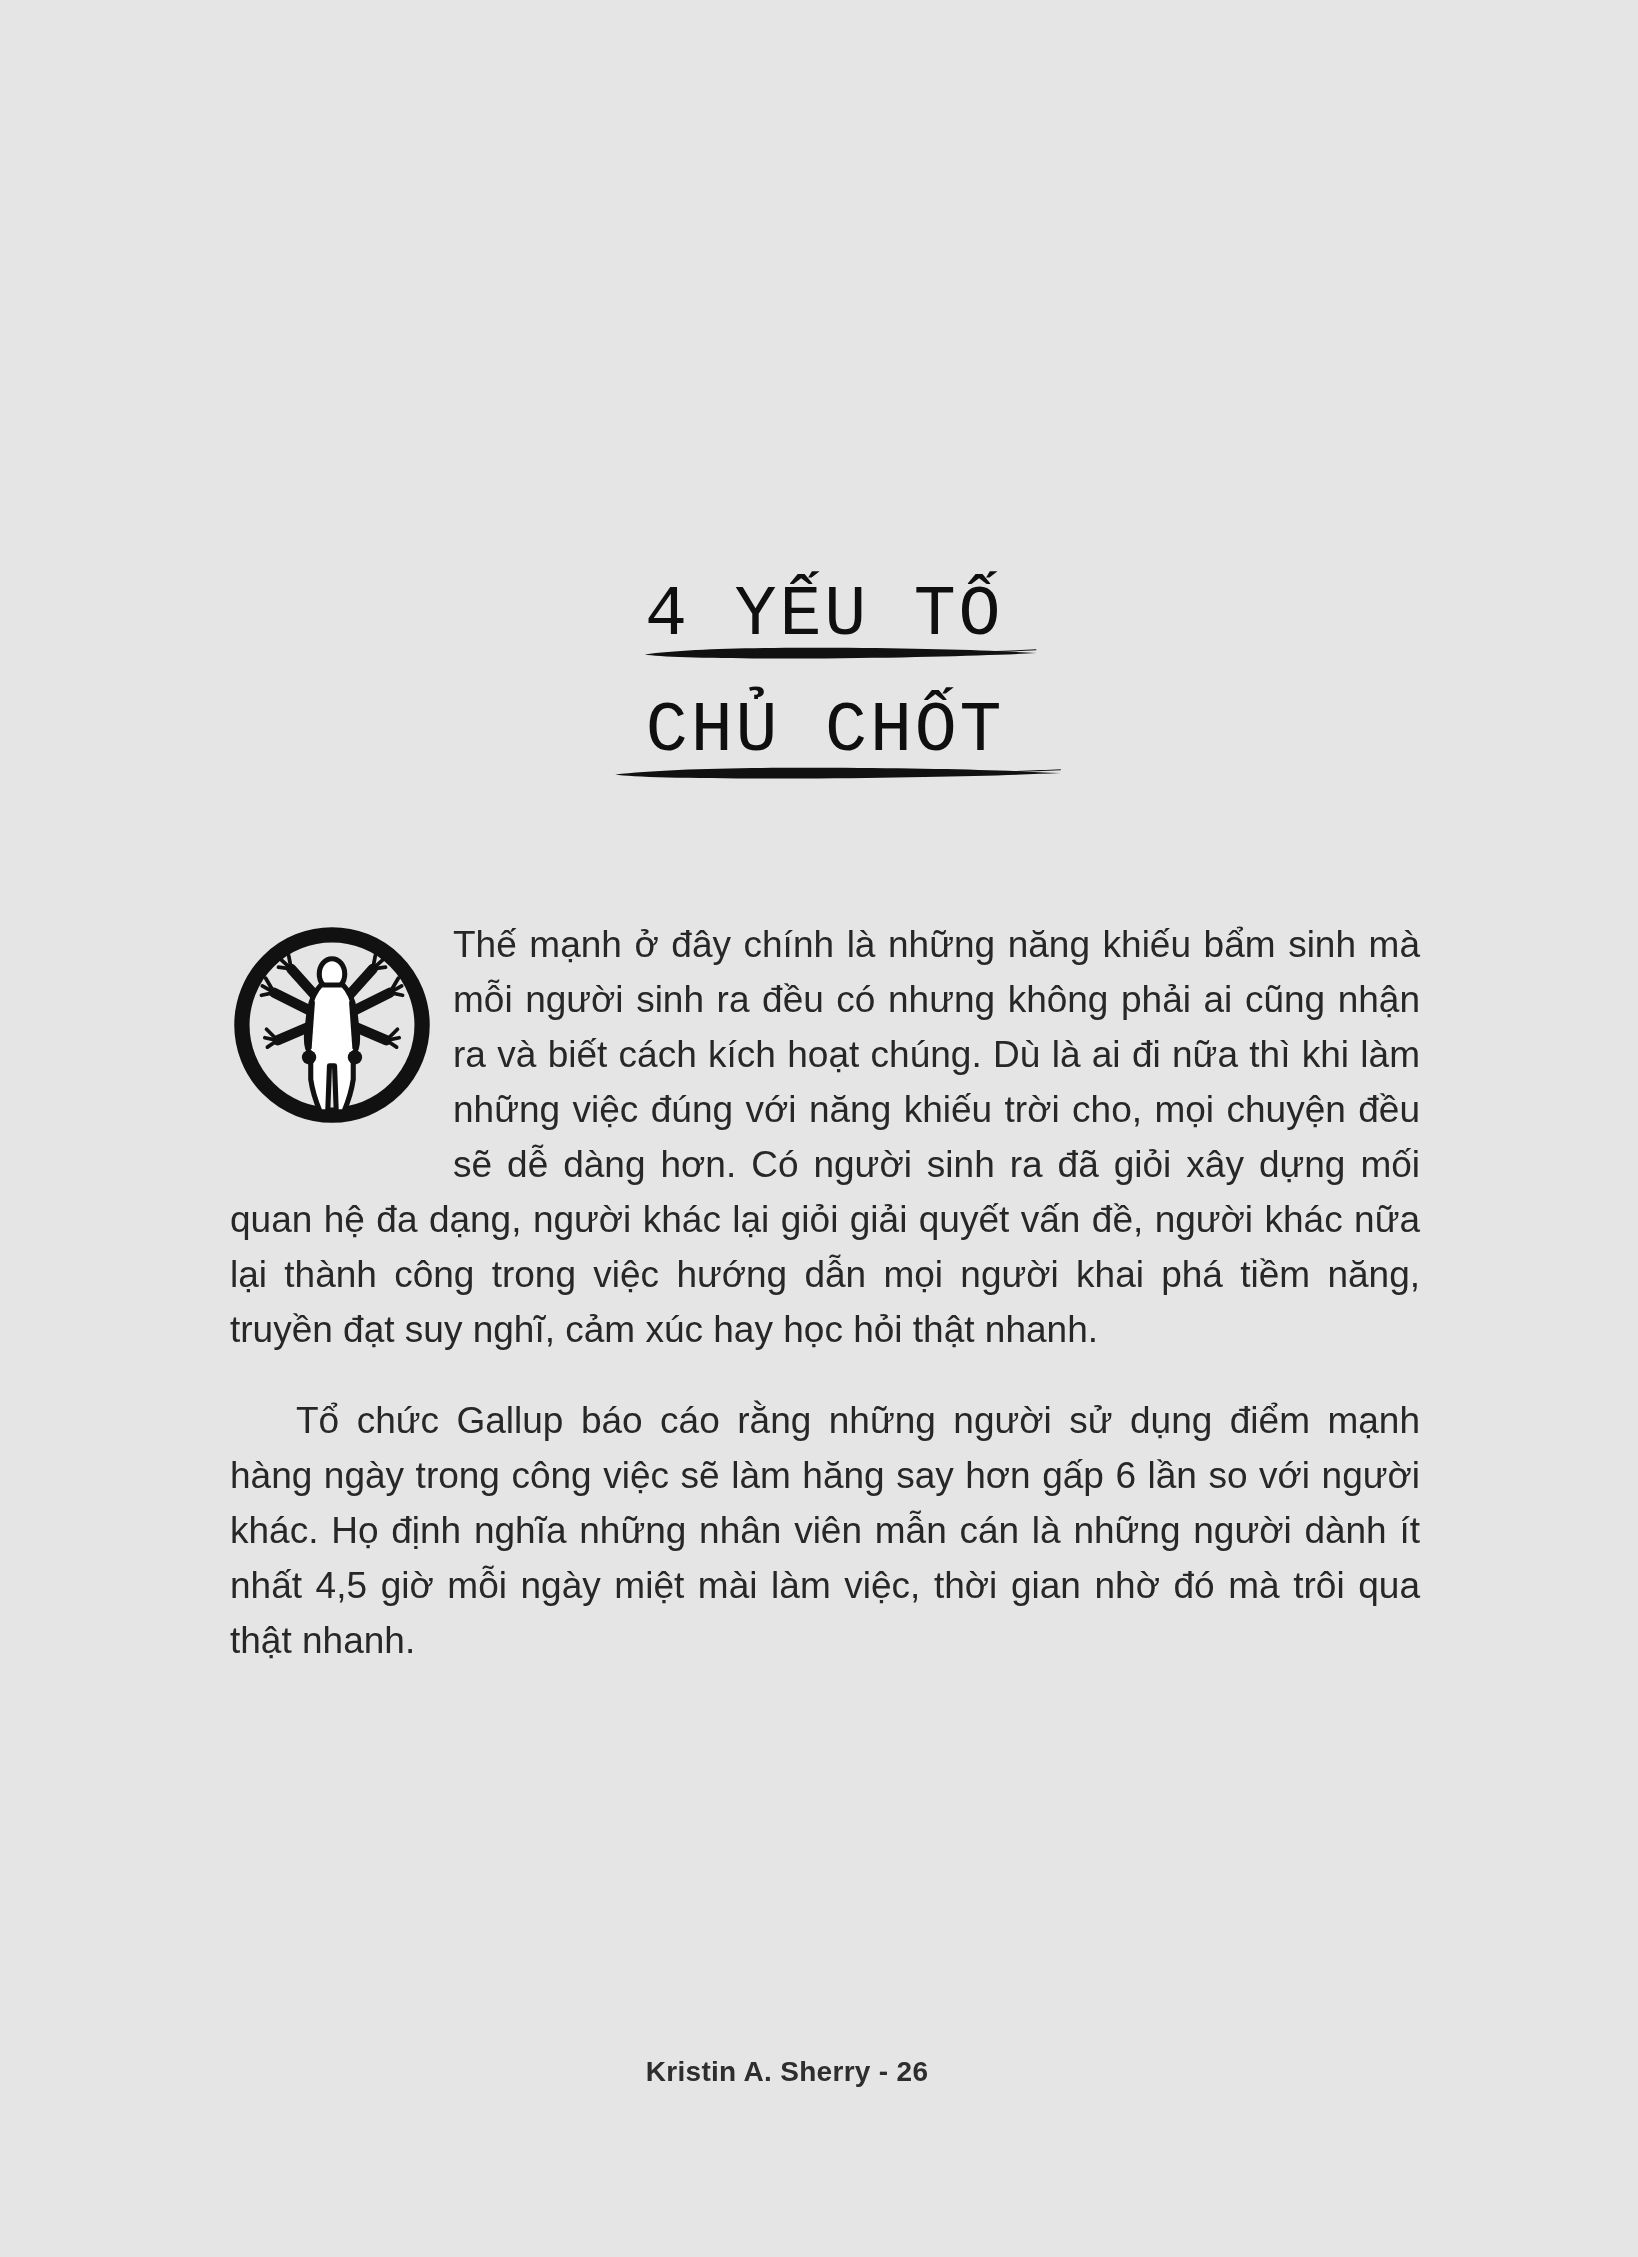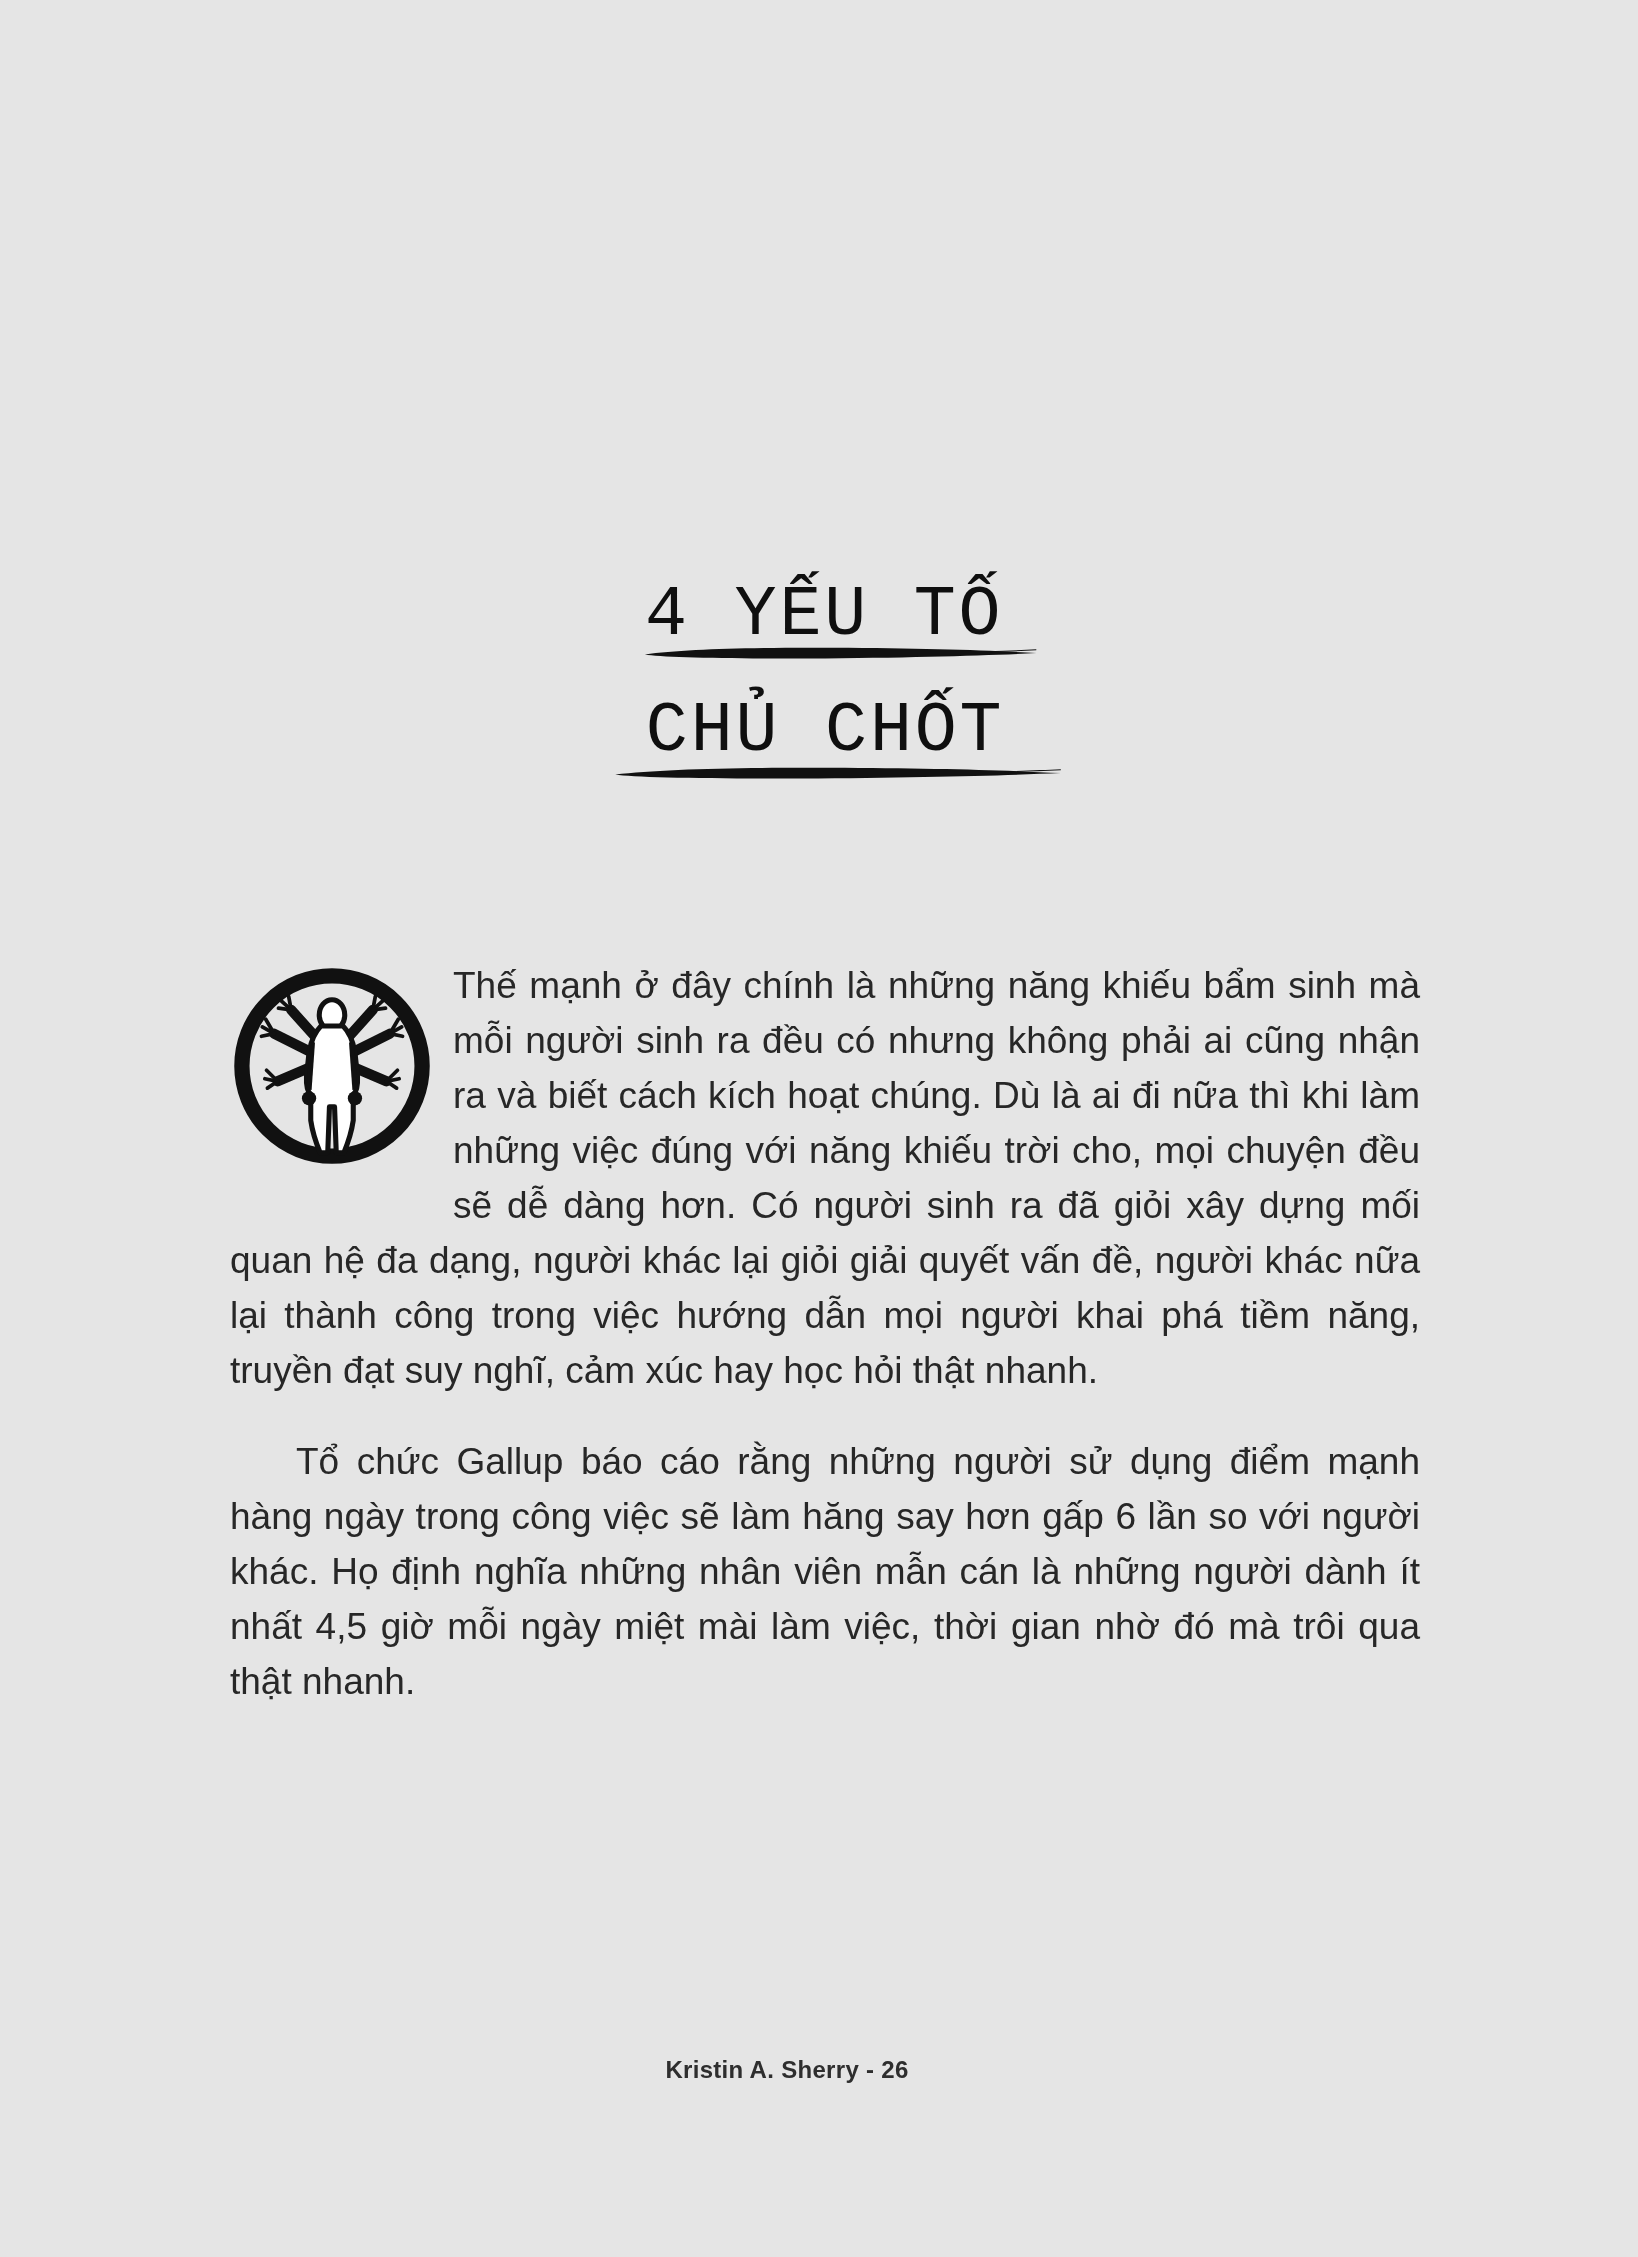--- a/index.html
+++ b/index.html
@@ -50,21 +50,21 @@
     margin: 0;
     font-size: 37px;
     font-weight: bold;
     color: #231f20;
     letter-spacing: 0.2px;
   }
 
   
   .bodycol {
     position: absolute;
-    top: 958px;
+    top: 917px;
     left: 230px;
     width: 1190px;
     font-size: 37px;
     line-height: 55px;
     color: #272727;
     text-align: justify;
   }
   .para { margin: 0 0 34px 0; }
   .para.indent { text-indent: 66px; margin-top: 36px; }
 
@@ -80,21 +80,21 @@
     margin-top: 5.6px;
   }
 
   
   .footer {
     position: absolute;
     top: 2056px;
     left: 230px;
     width: 1190px;
     text-align: center;
-    font-size: 24px;
+    font-size: 28px;
     font-weight: bold;
     color: #2e2e2e;
     transform: translateX(-38px);
     letter-spacing: 0.3px;
   }
 </style>
 </head>
 <body>
 
 <div class="page">

